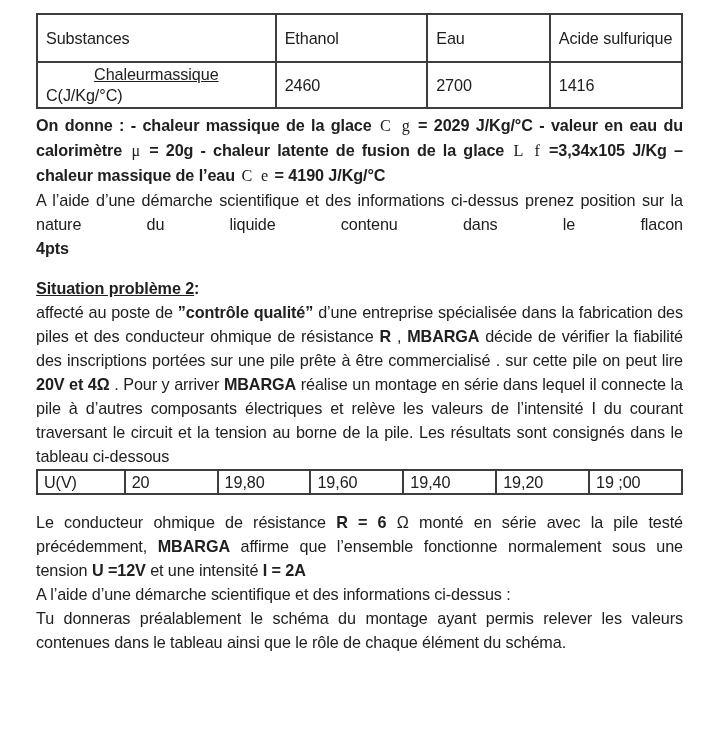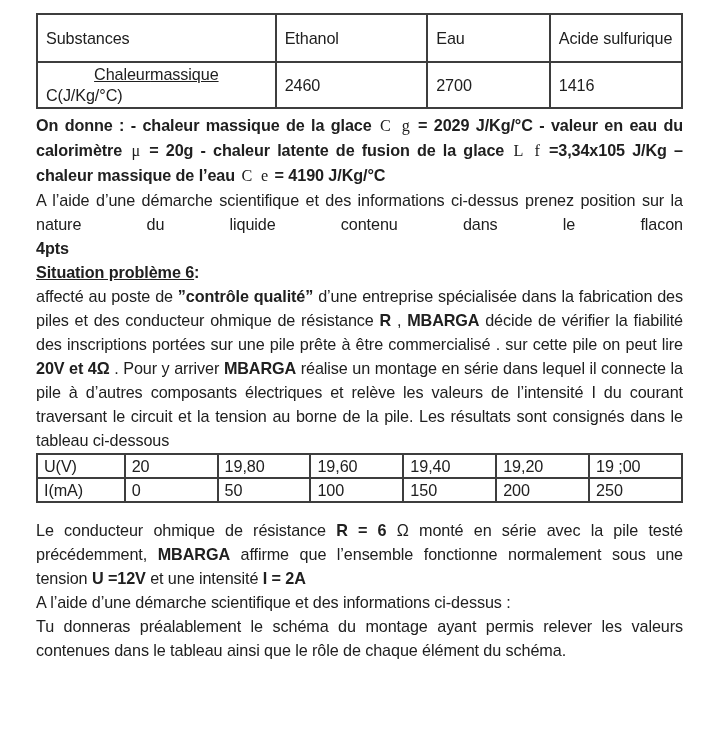--- a/index.html
+++ b/index.html
@@ -33,21 +33,21 @@
   .t1 tr.val td{height:40px;}
   .t1 .c0{width:37%;}
   .t1 .c1{width:23.5%;}
   .t1 .c2{width:19%;}
   .t1 .c3{width:20.5%;}
   .twolines{line-height:21px;margin-top:36px;}
   .spread{display:flex;justify-content:center;text-decoration:underline;}
   .t2{margin:1px 0 15px 0;}
   .t2 td{height:21px;padding:0 6px;line-height:22px;}
   .t2 .c0{width:13.6%;}
-  .gap-after{}
+  .gap-after{margin-bottom:16px;}
 </style>
 </head>
 <body>
 
 <div class="content">
 
   <table class="t1">
     <colgroup>
         <col class="c0">
         <col class="c1">
@@ -74,21 +74,21 @@
         <td>1416</td>
       </tr>
     </tbody>
   </table>
 
   <p><span class="b">On donne : - chaleur massique de la glace </span><span class="math">C g</span><span class="b"> = 2029 J/Kg/°C - valeur en eau du calorimètre </span><span class="math">μ</span><span class="b"> = 20g - chaleur latente de fusion de la glace </span><span class="math">L f</span><span class="b"> =3,34x105 J/Kg – chaleur massique de l’eau </span><span class="math">C e</span><span class="b"> = 4190 J/Kg/°C</span></p>
 
   <p class="jlast"><span>A l’aide d’une démarche scientifique et des informations ci-dessus prenez position sur la nature du liquide contenu dans le flacon</span></p>
   <p class="line gap-after"><span class="b">4pts</span></p>
 
-  <p class="line"><span class="b u">Situation problème 6</span><span class="b">:</span></p>
+  <p class="line"><span class="b u">Situation problème 2</span><span class="b">:</span></p>
   <p><span>affecté au poste de </span><span class="b">”contrôle qualité”</span><span> d’une entreprise spécialisée dans la fabrication des piles et des conducteur ohmique de résistance </span><span class="b">R</span><span> , </span><span class="b">MBARGA</span><span> décide de vérifier la fiabilité des inscriptions portées sur une pile prête à être commercialisé . sur cette pile on peut lire </span><span class="b">20V et 4Ω</span><span> . Pour y arriver </span><span class="b">MBARGA</span><span> réalise un montage en série dans lequel il connecte la pile à d’autres composants électriques et relève les valeurs de l’intensité I du courant traversant le circuit et la tension au borne de la pile. Les résultats sont consignés dans le tableau ci-dessous</span></p>
 
   <table class="t2">
     <colgroup>
         <col class="c0">
         <col>
         <col>
         <col>
         <col>
         <col>
@@ -97,29 +97,20 @@
     <tbody>
       <tr>
         <td>U(V)</td>
         <td>20</td>
         <td>19,80</td>
         <td>19,60</td>
         <td>19,40</td>
         <td>19,20</td>
         <td>19 ;00</td>
       </tr>
-      <tr>
-        <td>I(mA)</td>
-        <td>0</td>
-        <td>50</td>
-        <td>100</td>
-        <td>150</td>
-        <td>200</td>
-        <td>250</td>
-      </tr>
     </tbody>
   </table>
 
   <p><span>Le conducteur ohmique de résistance </span><span class="b">R = 6</span><span> Ω monté en série avec la pile testé précédemment, </span><span class="b">MBARGA</span><span> affirme que l’ensemble fonctionne normalement sous une tension </span><span class="b">U =12V</span><span> et une intensité </span><span class="b">I = 2A</span></p>
 
   <p class="line">A l’aide d’une démarche scientifique et des informations ci-dessus :</p>
   <p>Tu donneras préalablement le schéma du montage ayant permis relever les valeurs contenues dans le tableau ainsi que le rôle de chaque élément du schéma.</p>
 
 </div>
 

